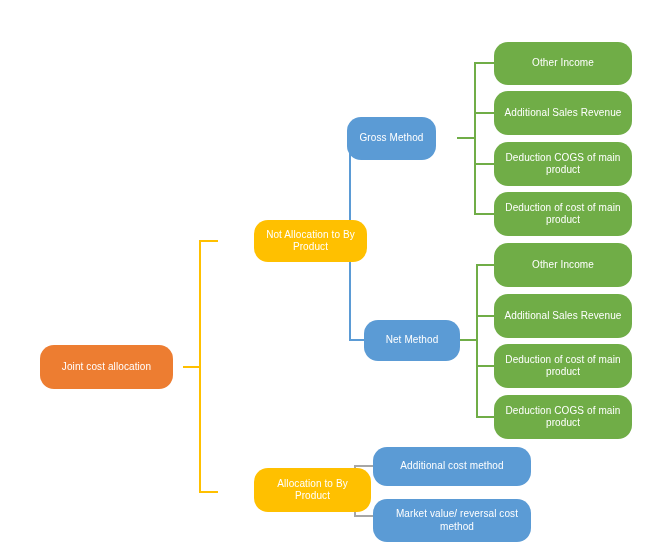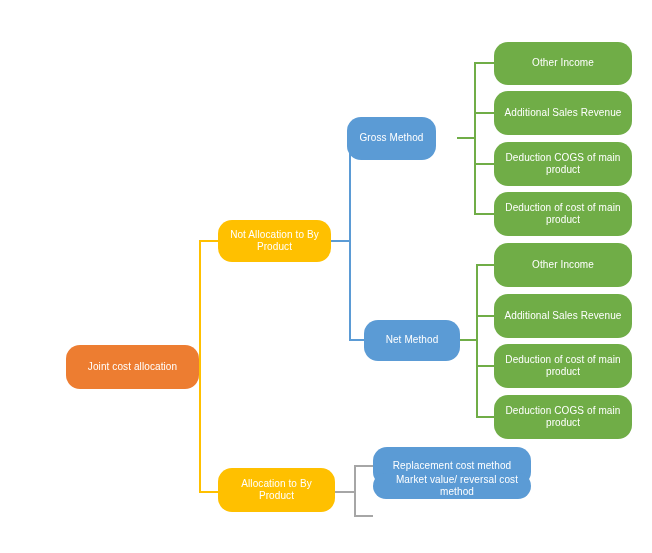--- a/index.html
+++ b/index.html
@@ -38,20 +38,21 @@
     line-height: 1.25;
     padding: 2px 6px;
     border-radius: 14px;
     letter-spacing: 0.1px;
   }
   .node-root {
     background: #ed7d31;
   }
   .node-orange {
     background: #ffc000;
+    margin-left: 36px;
   }
   .node-blue {
     background: #5b9bd5;
   }
   .node-green {
     background: #70ad47;
   }
 </style>
 </head>
 <body>
@@ -67,39 +68,39 @@
       <path d="M457,138 L475,138 L475,164 L494,164" fill="none" stroke="#70ad47" stroke-width="2"></path>
       <path d="M457,138 L475,138 L475,214 L494,214" fill="none" stroke="#70ad47" stroke-width="2"></path>
       <path d="M460,340 L477,340 L477,265 L494,265" fill="none" stroke="#70ad47" stroke-width="2"></path>
       <path d="M460,340 L477,340 L477,316 L494,316" fill="none" stroke="#70ad47" stroke-width="2"></path>
       <path d="M460,340 L477,340 L477,366 L494,366" fill="none" stroke="#70ad47" stroke-width="2"></path>
       <path d="M460,340 L477,340 L477,417 L494,417" fill="none" stroke="#70ad47" stroke-width="2"></path>
       <path d="M335,492 L355,492 L355,466 L373,466" fill="none" stroke="#a6a6a6" stroke-width="2"></path>
       <path d="M335,492 L355,492 L355,516 L373,516" fill="none" stroke="#a6a6a6" stroke-width="2"></path>
     </svg>
   <div id="node-layer">
-      <div class="node node-root" style="left: 66px; top: 345px; width: 133px; height: 44px;">
+      <div class="node node-root" style="left: 40px; top: 345px; width: 133px; height: 44px;">
         <span>Joint cost allocation</span>
       </div>
       <div class="node node-orange" style="left: 218px; top: 220px; width: 113px; height: 42px;">
         <span>Not Allocation to By Product</span>
       </div>
       <div class="node node-orange" style="left: 218px; top: 468px; width: 117px; height: 44px;">
         <span>Allocation to By Product</span>
       </div>
       <div class="node node-blue" style="left: 347px; top: 117px; width: 89px; height: 43px;">
         <span>Gross Method</span>
       </div>
       <div class="node node-blue" style="left: 364px; top: 320px; width: 96px; height: 41px; align-items: center;">
         <span>Net Method</span>
       </div>
       <div class="node node-blue" style="left: 373px; top: 447px; width: 158px; height: 39px;">
-        <span>Replacement cost method</span>
+        <span>Additional cost method</span>
       </div>
-      <div class="node node-blue" style="left: 373px; top: 473px; width: 158px; height: 26px; padding-left: 16px;">
+      <div class="node node-blue" style="left: 373px; top: 499px; width: 158px; height: 43px; padding-left: 16px;">
         <span>Market value/ reversal cost method</span>
       </div>
       <div class="node node-green" style="left: 494px; top: 42px; width: 138px; height: 43px;">
         <span>Other Income</span>
       </div>
       <div class="node node-green" style="left: 494px; top: 91px; width: 138px; height: 44px;">
         <span>Additional Sales Revenue</span>
       </div>
       <div class="node node-green" style="left: 494px; top: 142px; width: 138px; height: 44px;">
         <span>Deduction COGS of main product</span>

